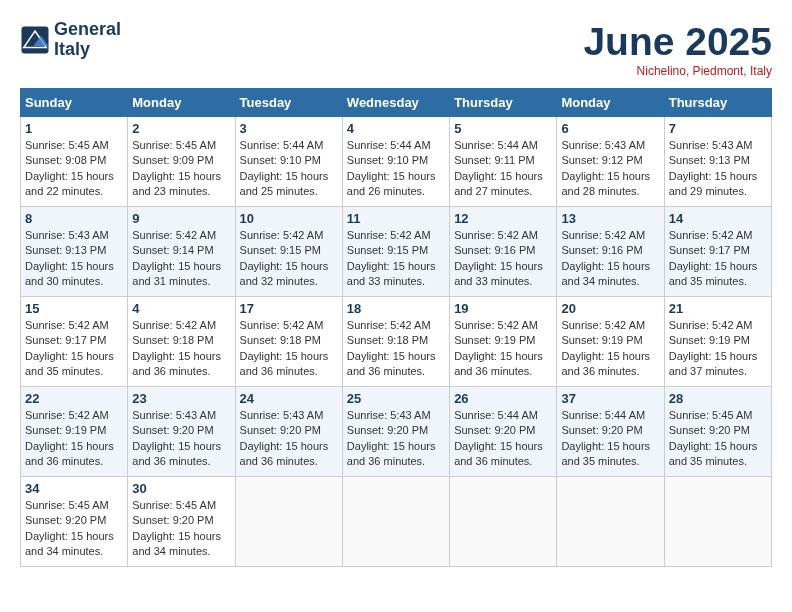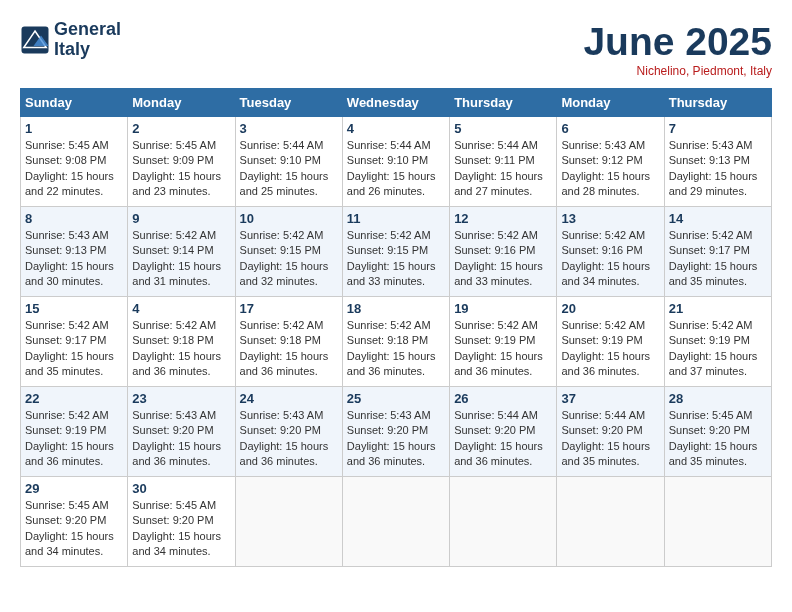--- a/index.html
+++ b/index.html
@@ -236,21 +236,21 @@
           <div class="day-num">37</div>
           <div class="day-info">Sunrise: 5:44 AM<br>Sunset: 9:20 PM<br>Daylight: 15 hours and 35 minutes.</div>
         </td>
         <td>
           <div class="day-num">28</div>
           <div class="day-info">Sunrise: 5:45 AM<br>Sunset: 9:20 PM<br>Daylight: 15 hours and 35 minutes.</div>
         </td>
       </tr>
       <tr>
         <td>
-          <div class="day-num">29</div>
+          <div class="day-num">34</div>
           <div class="day-info">Sunrise: 5:45 AM<br>Sunset: 9:20 PM<br>Daylight: 15 hours and 34 minutes.</div>
         </td>
         <td>
           <div class="day-num">30</div>
           <div class="day-info">Sunrise: 5:45 AM<br>Sunset: 9:20 PM<br>Daylight: 15 hours and 34 minutes.</div>
         </td>
         <td class="empty-cell"></td>
         <td class="empty-cell"></td>
         <td class="empty-cell"></td>
         <td class="empty-cell"></td>

